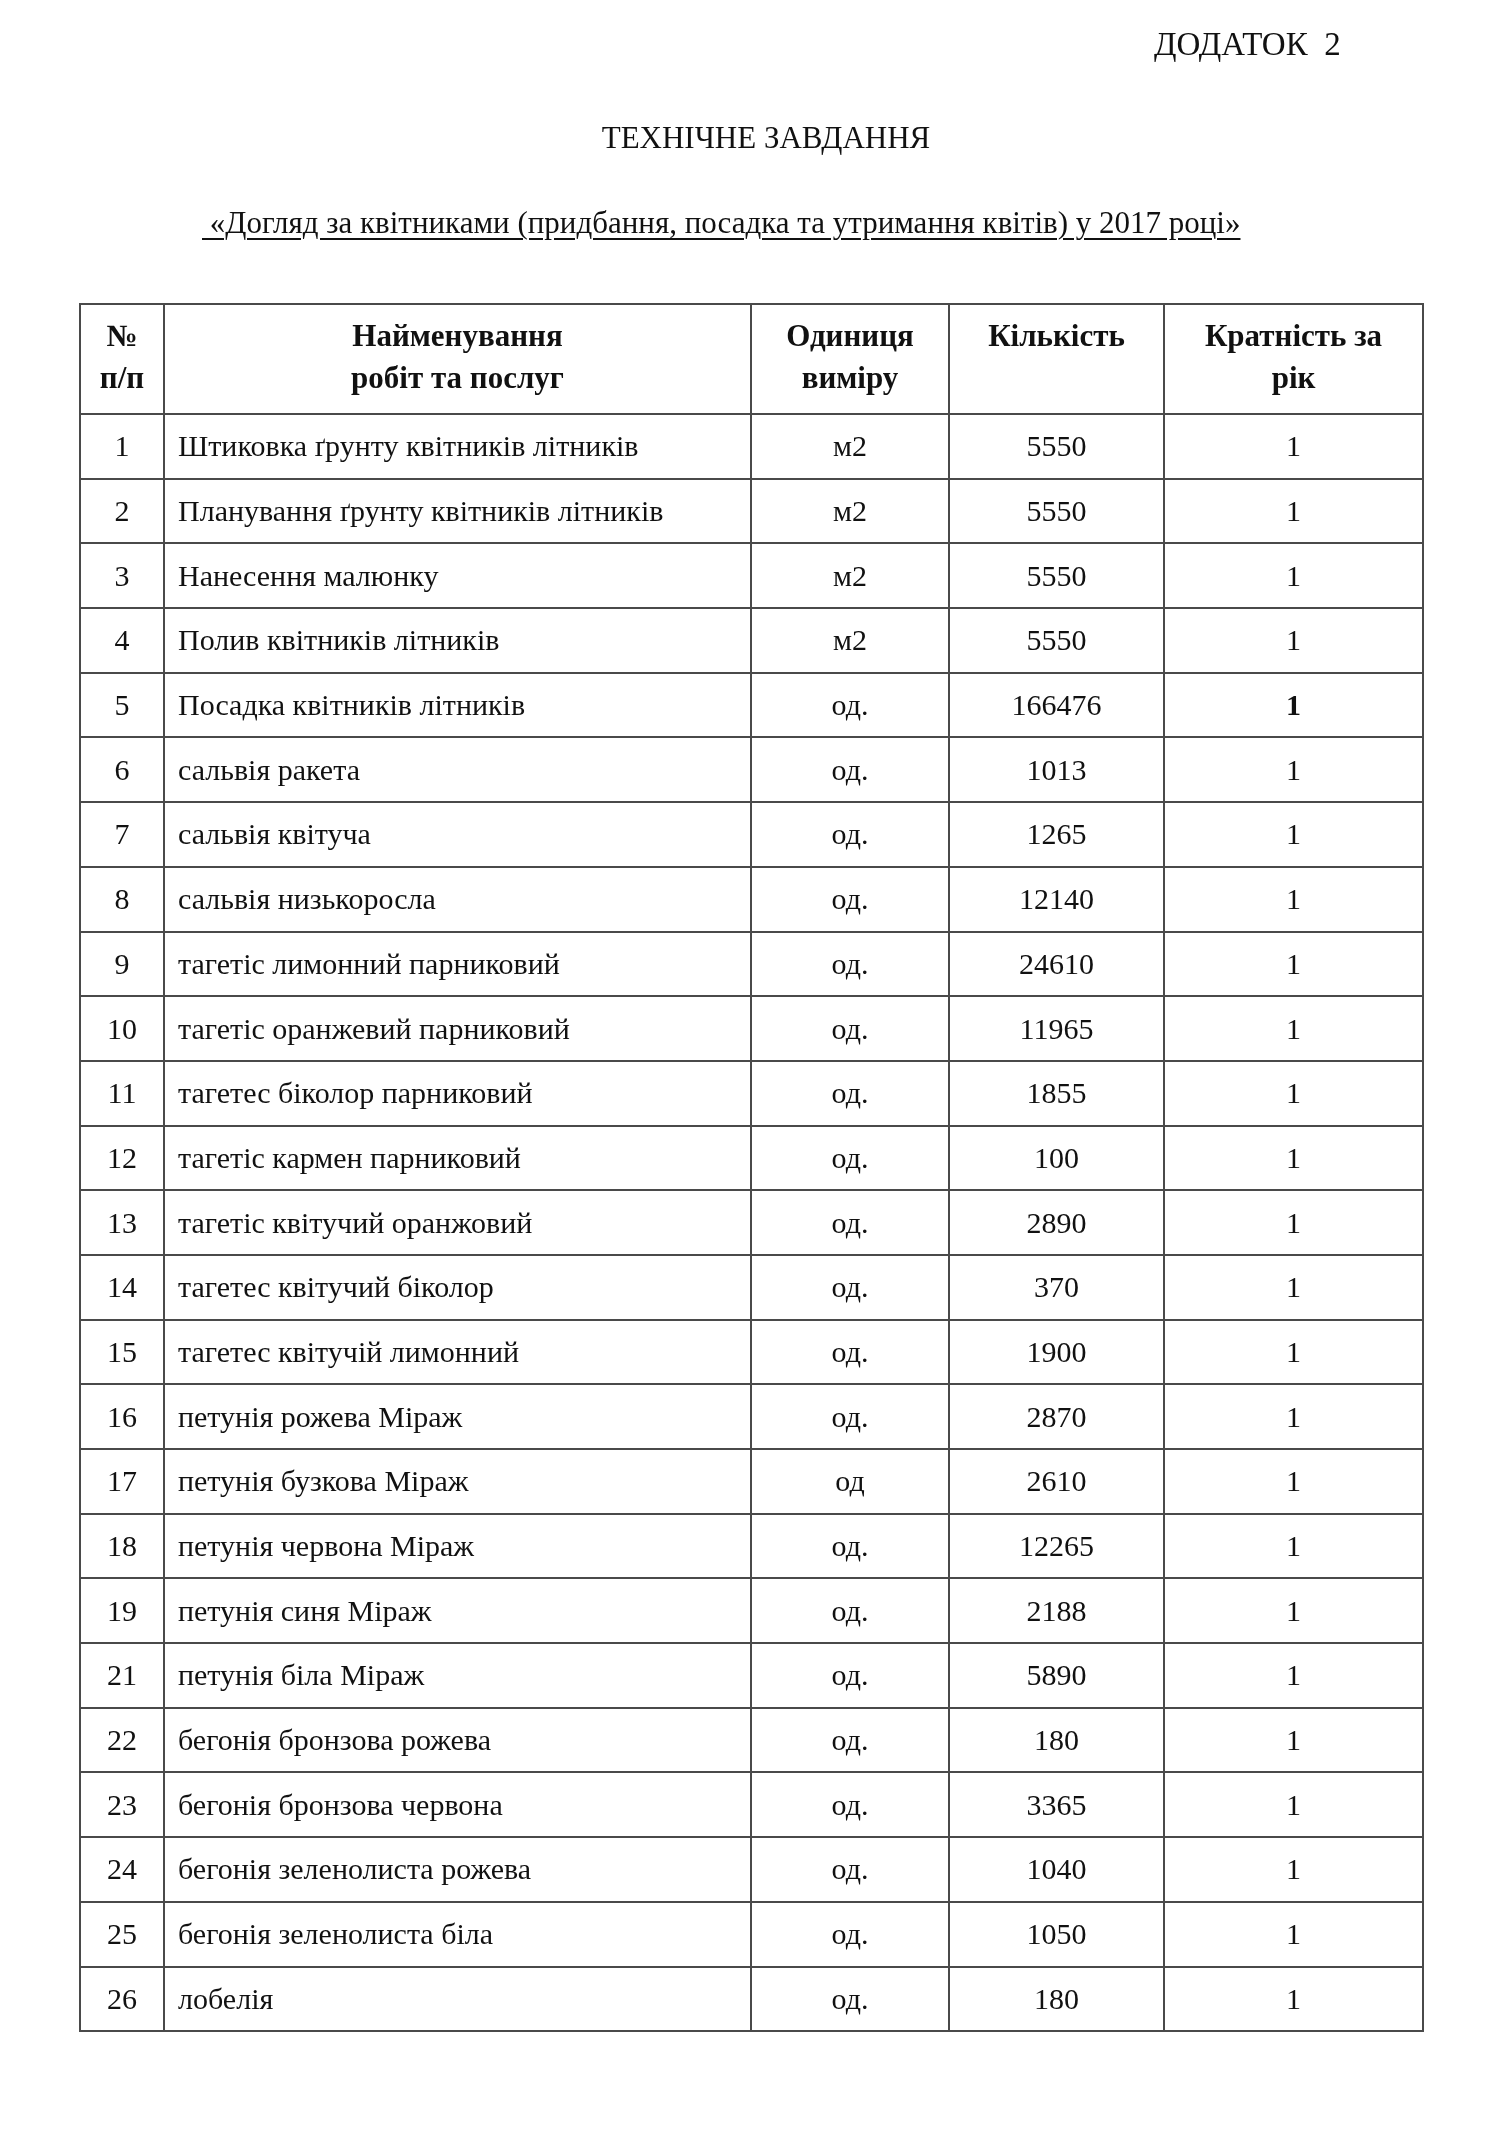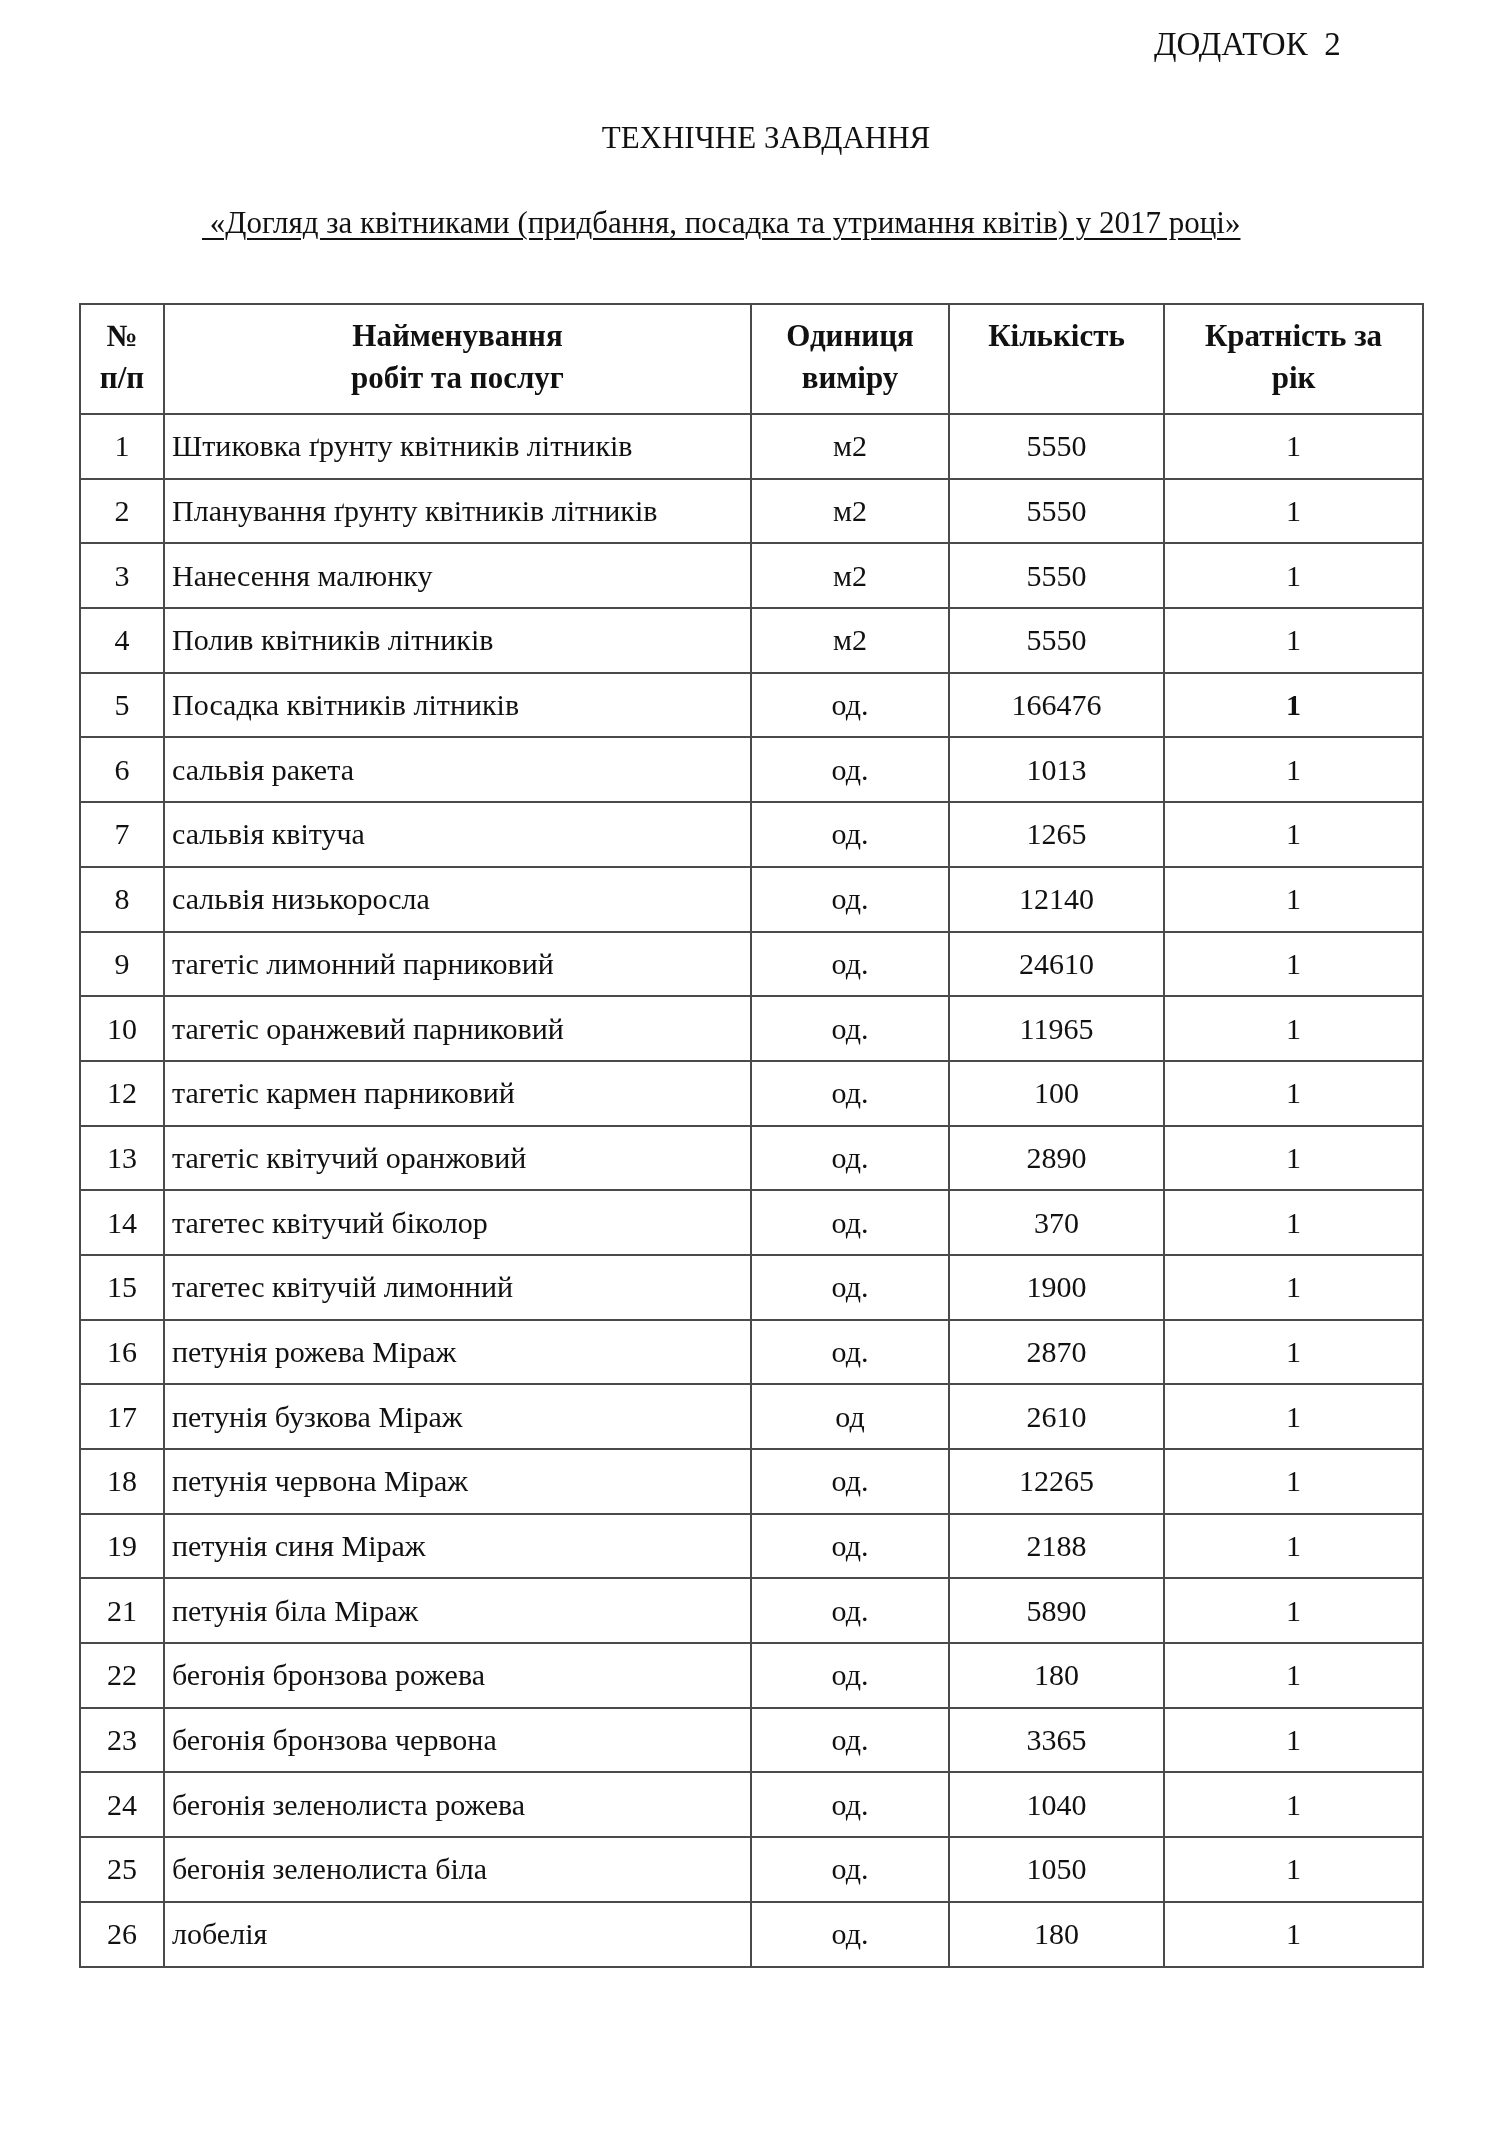--- a/index.html
+++ b/index.html
@@ -13,21 +13,21 @@
                width:1343px; }
   table.spec col.c1 { width:84px; }
   table.spec col.c2 { width:587px; }
   table.spec col.c3 { width:198px; }
   table.spec col.c4 { width:215px; }
   table.spec col.c5 { width:259px; }
   table.spec th, table.spec td { border:2px solid #4a4a4a; padding:0; }
   table.spec th { height:110px; font-weight:bold; font-size:31px; line-height:42px;
                   text-align:center; vertical-align:top; padding-top:10px; box-sizing:border-box; }
   table.spec td { height:64.7px; font-size:30px; text-align:center; vertical-align:middle; box-sizing:border-box; }
-  table.spec td.name { text-align:left; padding-left:7px; }
+  table.spec td.name { text-align:left; padding-left:13px; }
   table.spec td.bold { font-weight:bold; }
   .hl { display:block; }
 </style>
 </head>
 <body>
 
 <div class="appendix">ДОДАТОК  2</div>
 <div class="title">ТЕХНІЧНЕ ЗАВДАННЯ</div>
 <div class="subtitle"> «Догляд за квітниками (придбання, посадка та утримання квітів) у 2017 році»</div>
 
@@ -128,20 +128,27 @@
         <td>1</td>
       </tr>
       <tr>
         <td>10</td>
         <td class="name">тагетіс оранжевий парниковий</td>
         <td>од.</td>
         <td>11965</td>
         <td>1</td>
       </tr>
       <tr>
+        <td>11</td>
+        <td class="name">тагетес біколор парниковий</td>
+        <td>од.</td>
+        <td>1855</td>
+        <td>1</td>
+      </tr>
+      <tr>
         <td>12</td>
         <td class="name">тагетіс кармен парниковий</td>
         <td>од.</td>
         <td>100</td>
         <td>1</td>
       </tr>
       <tr>
         <td>13</td>
         <td class="name">тагетіс квітучий оранжовий</td>
         <td>од.</td>

